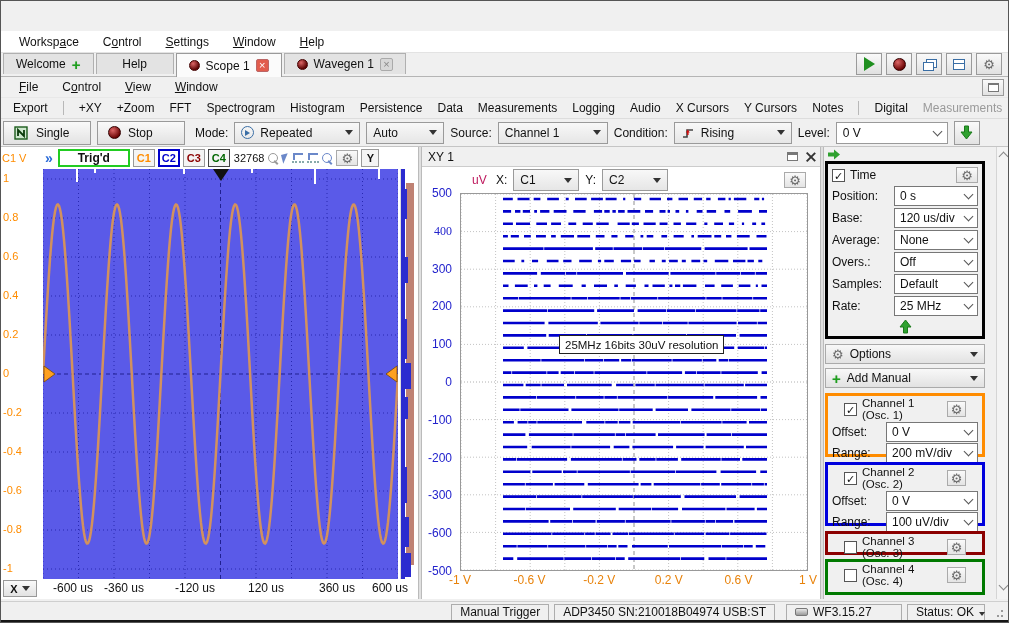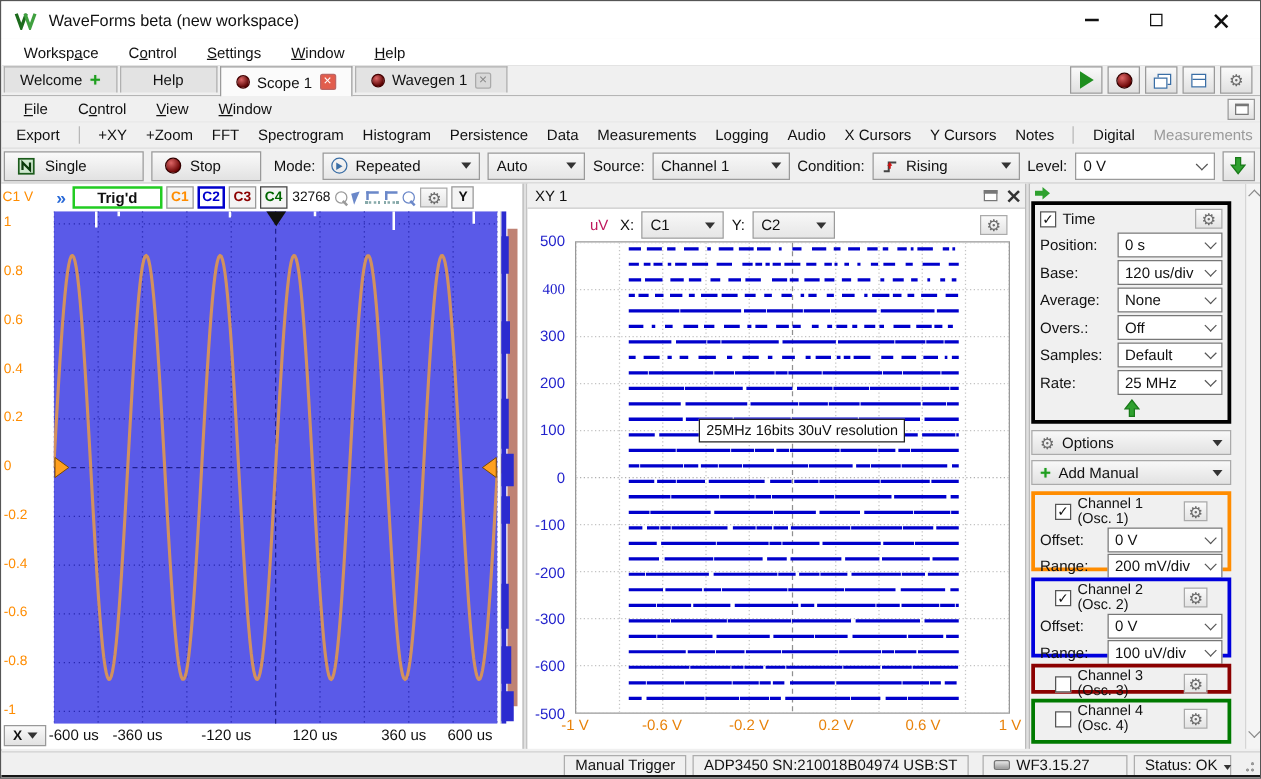--- a/index.html
+++ b/index.html
@@ -85,21 +85,21 @@
 .ybtn{width:18px;height:18px;border:1px solid #999;background:#f4f4f4;display:flex;align-items:center;justify-content:center;font-weight:bold;font-size:11px}
 .scope-ylab{position:absolute;left:0;top:22px;width:42px;height:410px;overflow:visible}
 .scope-ylab span{position:absolute;left:2px;color:#ff8c00;font-size:11px}
 .scope-plot{position:absolute;left:42px;top:22px;width:355px;height:410px}
 .hist{position:absolute;left:399px;top:22px;width:15px;height:410px;background:#fff;border-left:1px solid #ddd;overflow:hidden}
 .hist .salmon{position:absolute;left:5px;top:14px;width:8px;height:382px;background:#bf8274}
 .hist .hseg{position:absolute;left:0;background:#2b2bcf}
 .hist .hmark{position:absolute;left:0;top:196px;width:0;height:0;border-left:8px solid #ff9900;border-top:7px solid transparent;border-bottom:7px solid transparent}
 .scope-xrow{position:absolute;left:0;top:432px;width:417px;height:20px}
 .xbtn{position:absolute;left:2px;top:1px;width:34px;height:17px;border:1px solid #999;background:linear-gradient(#fafafa,#e2e2e2);display:flex;align-items:center;justify-content:center;gap:4px;font-weight:bold;font-size:11px}
-.scope-xlab{position:absolute;left:38px;top:2px;width:355px;height:16px}
+.scope-xlab{position:absolute;left:52px;top:2px;width:355px;height:16px}
 .scope-xlab span{position:absolute;font-size:12px;color:#111;white-space:nowrap}
 .splitter{position:absolute;top:0;width:4px;height:452px;background:#e0e0e0;border-left:1px solid #bbb;border-right:1px solid #bbb}
 
 .xy-pane{position:absolute;left:421px;top:0;width:400px;height:452px;background:#fff}
 .xy-title{position:absolute;left:0;top:0;width:100%;height:20px;background:#f0f0f0;border-bottom:1px solid #ccc;display:flex;align-items:center;padding:0 6px;font-size:12px}
 .xy-title .icons{margin-left:auto;display:flex;gap:8px;align-items:center}
 .ic-xs{position:relative;width:10px;height:10px}
 .ic-xs::before,.ic-xs::after{content:"";position:absolute;left:4px;top:-1px;width:1.6px;height:12px;background:#333}
 .ic-xs::before{transform:rotate(45deg)}.ic-xs::after{transform:rotate(-45deg)}
 .xy-controls{position:absolute;left:0;top:20px;width:100%;height:26px;display:flex;align-items:center;gap:6px;padding:0 6px;font-size:12px}
@@ -151,38 +151,20 @@
  radial-gradient(circle 1px at 4px 10px,#999 1px,transparent 1.5px)}
 .bottom-edge{position:absolute;left:0;bottom:0;width:100%;height:2px;background:#161616}
 svg{display:block}
 u{text-decoration:underline}
 </style>
 </head>
 <body>
 
 <div class="win">
 
-  <div class="titlebar">
-    <svg width="20" height="15">
-      <path d="M2 2 L6 13 L10 2" stroke="#1c6b1c" stroke-width="2.6" fill="none"></path>
-      <path d="M9 2 L13 13 L17 2" stroke="#3fa03f" stroke-width="2.6" fill="none"></path>
-    </svg>
-    <span class="title-text">WaveForms beta (new workspace)</span>
-    <div class="win-btns">
-      <div class="wb">
-          <div class="ic-min"></div>
-        </div>
-      <div class="wb">
-          <div class="ic-max"></div>
-        </div>
-      <div class="wb">
-          <div class="ic-x"></div>
-        </div>
-    </div>
-  </div>
 
   <div class="menubar" id="menubar">
       <span class="mi">Worksp<u>a</u>ce</span>
       <span class="mi">C<u>o</u>ntrol</span>
       <span class="mi"><u>S</u>ettings</span>
       <span class="mi"><u>W</u>indow</span>
       <span class="mi"><u>H</u>elp</span>
     </div>
 
   <div class="tabbar">
@@ -249,21 +231,21 @@
       <span class="titem">Audio</span>
       <span class="titem">X Cursors</span>
       <span class="titem">Y Cursors</span>
       <span class="titem">Notes</span>
       <span class="tsep"></span>
       <span class="titem">Digital</span>
       <span class="titem disabled">Measurements</span>
     </div>
 
   <div class="controlbar">
-    <div class="cbtn" style="width:112px">
+    <div class="cbtn" style="width:88px">
       <svg class="ic-single" width="15" height="14">
         <rect x="1" y="1" width="12" height="12" fill="#cfe8cf" stroke="#1c5c1c" stroke-width="1.4"></rect>
         <path d="M4 10 V4 l6 6 V4" stroke="#0a3a0a" stroke-width="1.8" fill="none"></path>
       </svg>
       <span>Single</span>
     </div>
     <div class="cbtn" style="width:88px">
       <span class="ic-stop"></span>
       <span>Stop</span>
     </div>

